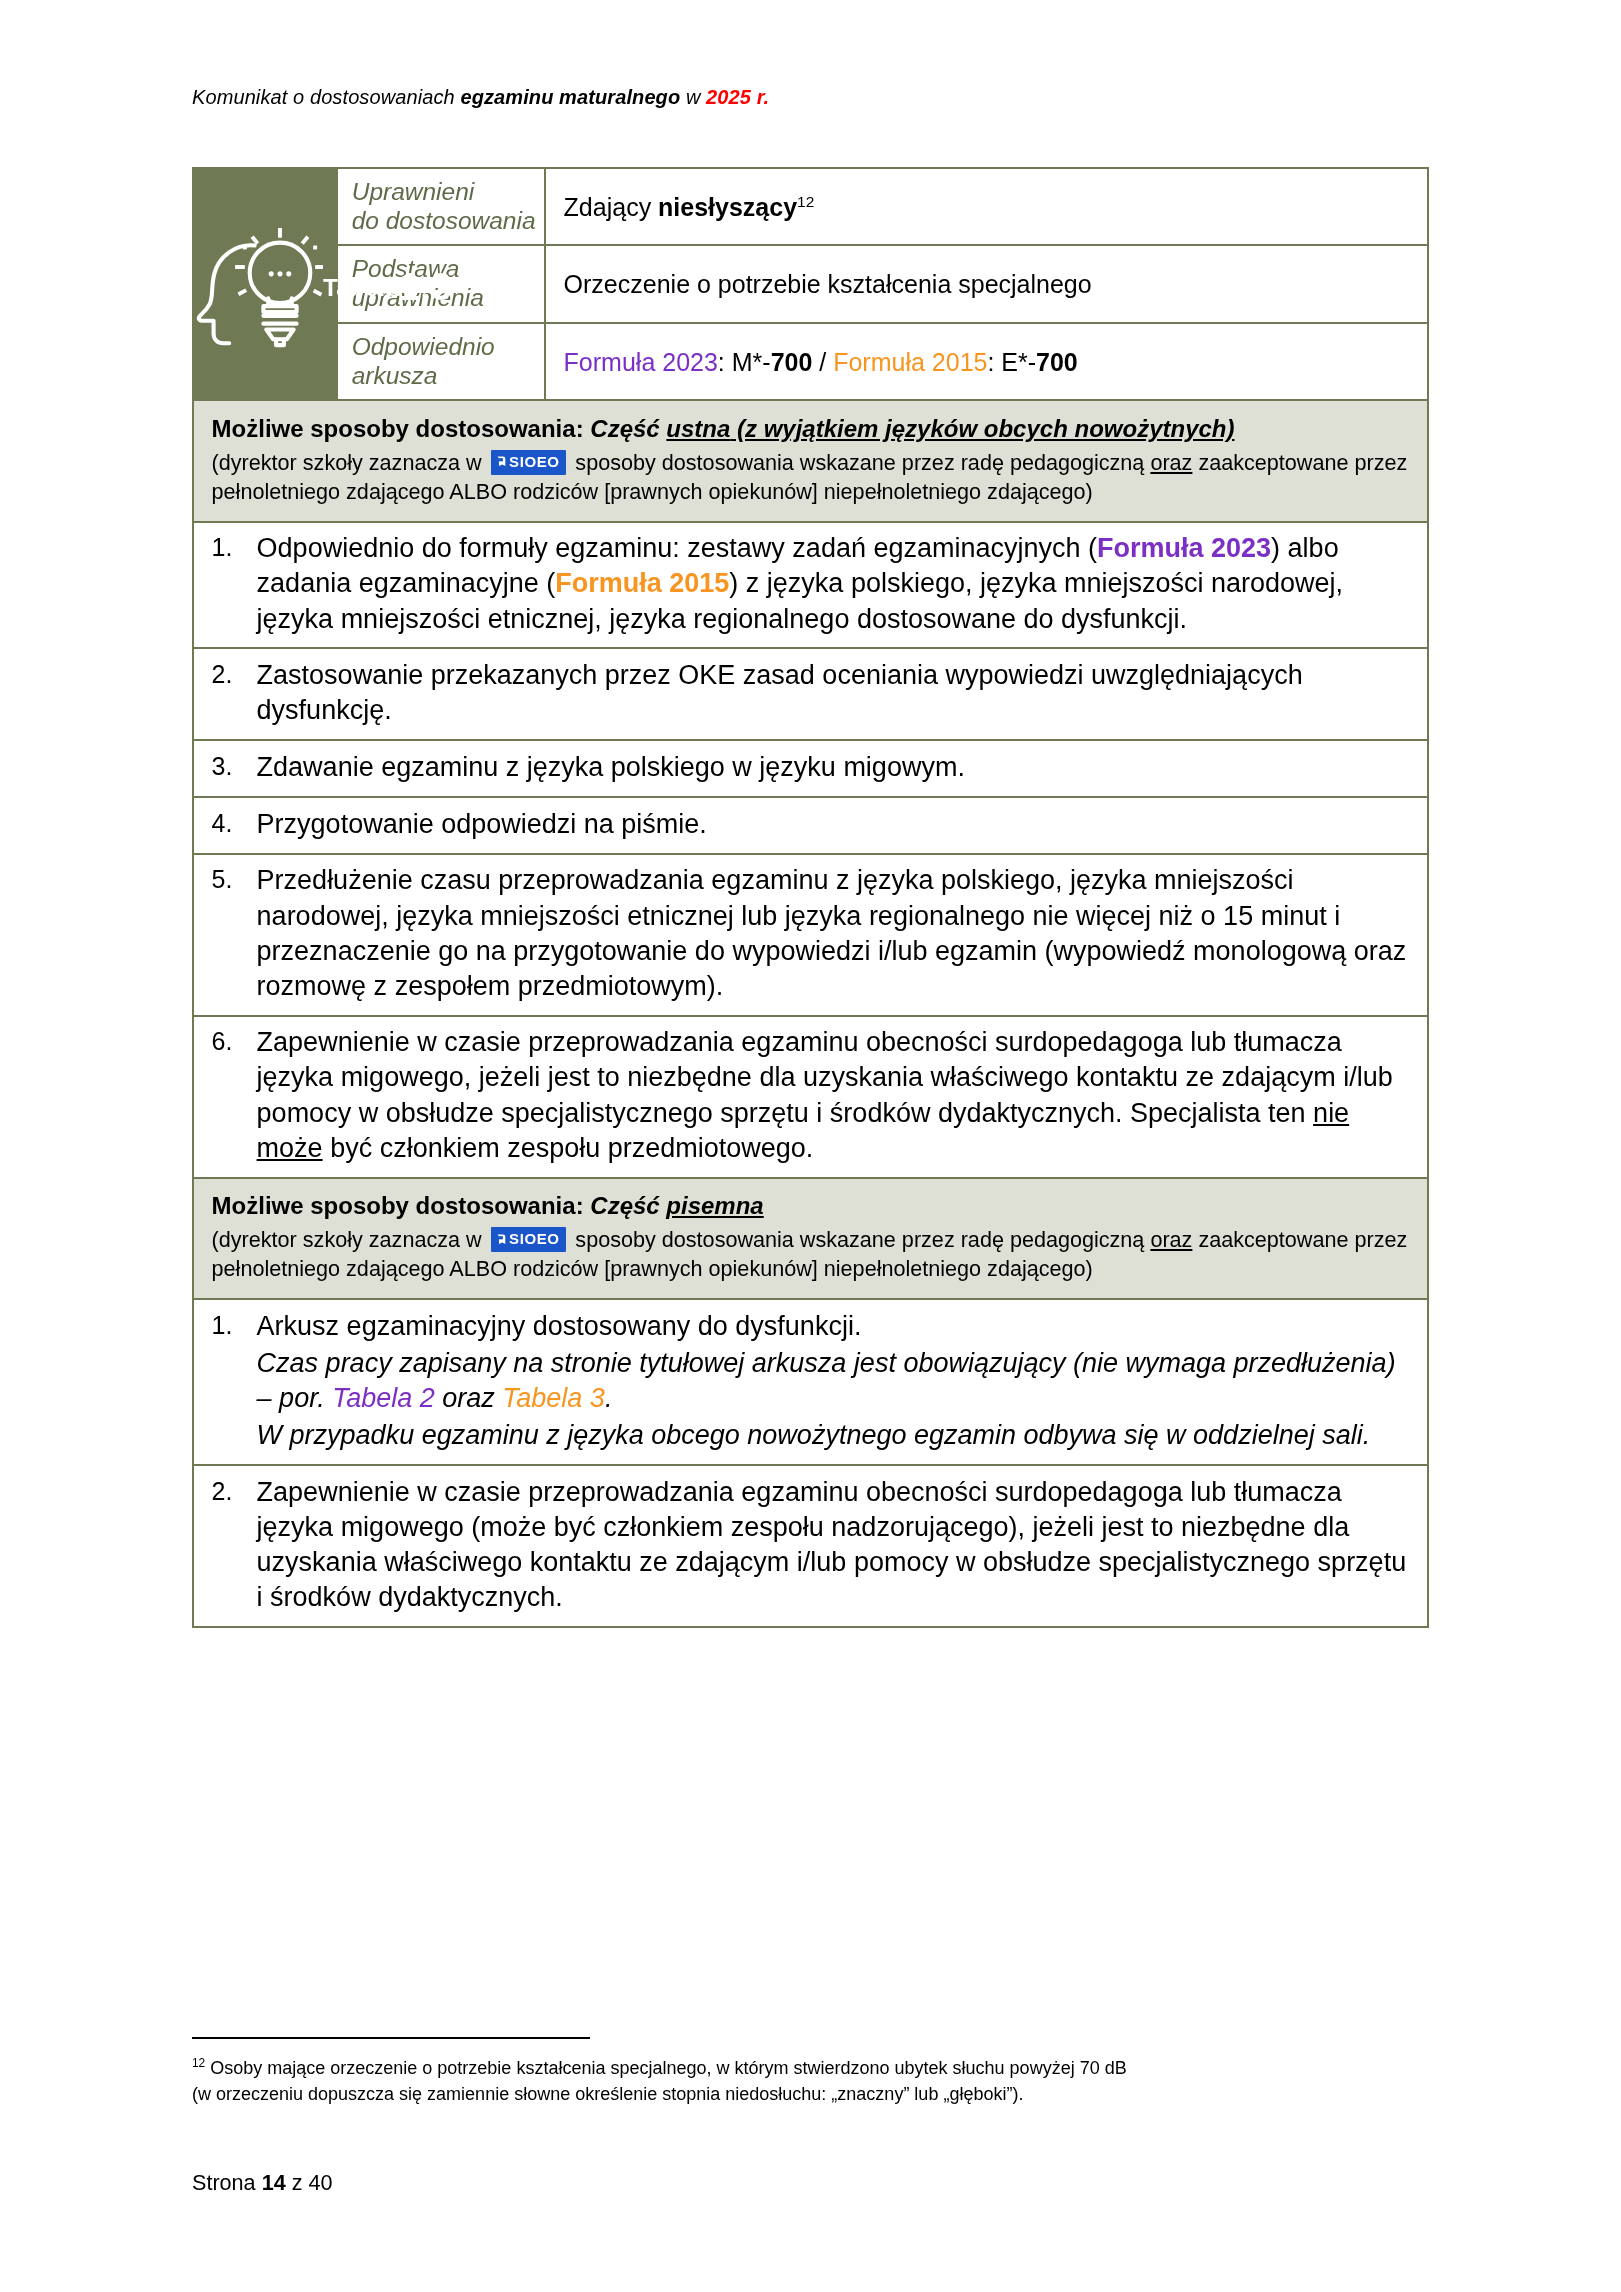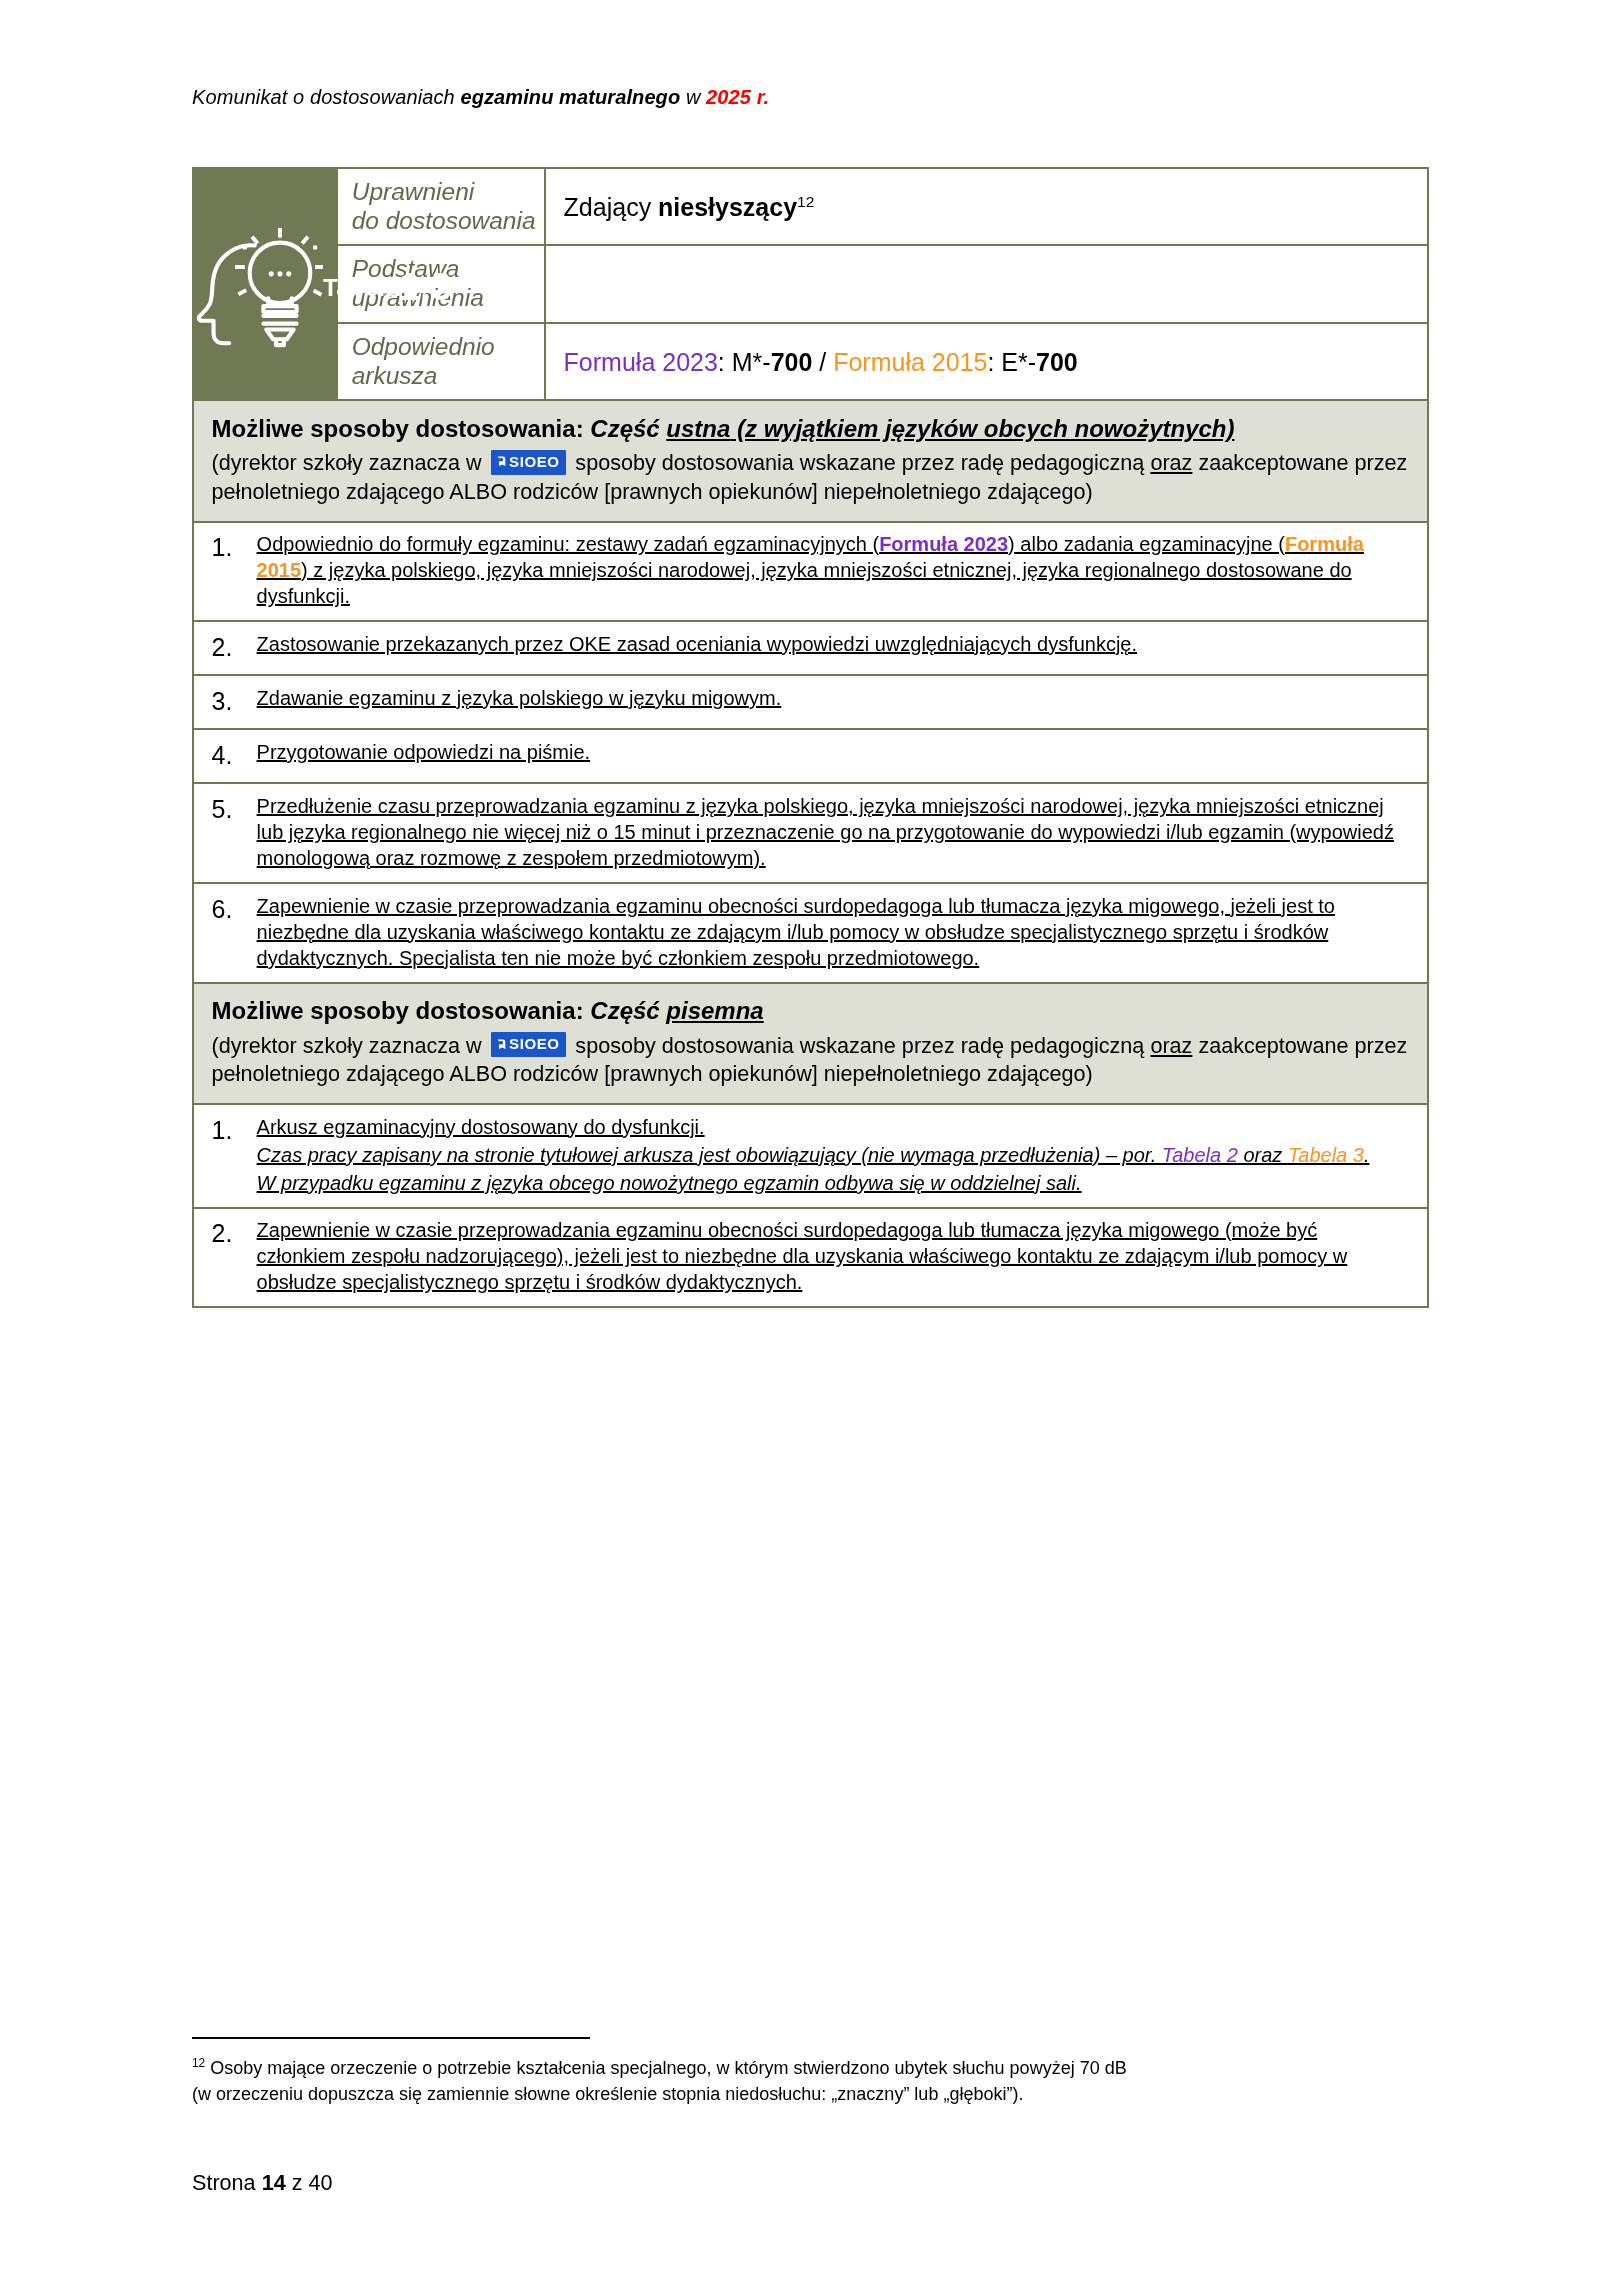--- a/index.html
+++ b/index.html
@@ -175,23 +175,22 @@
     background: #ffffff;
   }
   .list-row .n {
     width: 45px;
     min-width: 45px;
     font-size: 25px;
     line-height: 1.3;
   }
   .list-row .body {
     flex: 1 1 auto;
-    font-size: 20px;
+    font-size: 27px;
     line-height: 1.3;
-    text-decoration: underline;
   }
   .list-row .body .note {
     font-style: italic;
     display: block;
     margin-top: 2px;
   }
   .list-row .body .u { text-decoration: underline; }
   .t2 { color: #7c2fc4; }
   .t3 { color: #f79520; }
 
@@ -283,20 +282,21 @@
           <div class="kv-value tall">
             <span><span>Zdający </span><span class="bold">niesłyszący</span><span class="sup">12</span></span>
           </div>
         </div>
 
         <div class="kv-row">
           <div class="kv-label">
             <span>Podstawa</span><br>
             <span>uprawnienia</span>
           </div>
+          <div class="kv-value tall">Orzeczenie o potrzebie kształcenia specjalnego</div>
         </div>
 
         <div class="kv-row">
           <div class="kv-label">
             <span>Odpowiednio</span><br>
             <span>arkusza</span>
           </div>
           <div class="kv-value tall">
             <span><span class="f2023">Formuła 2023</span><span>: M*-</span><span class="bold">700</span><span> / </span><span class="f2015">Formuła 2015</span><span>: E*-</span><span class="bold">700</span></span>
           </div>

